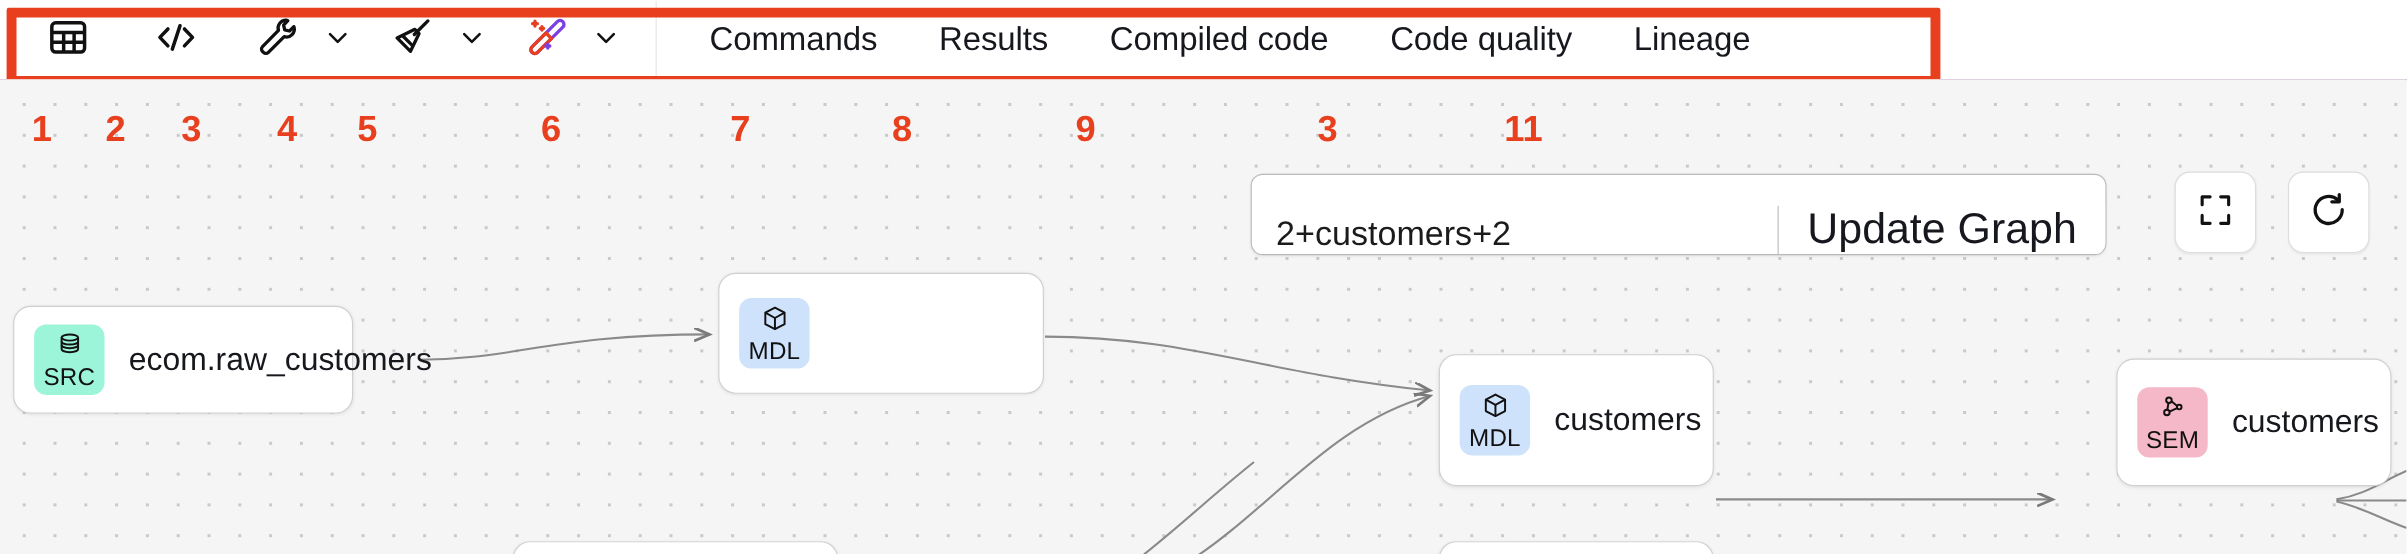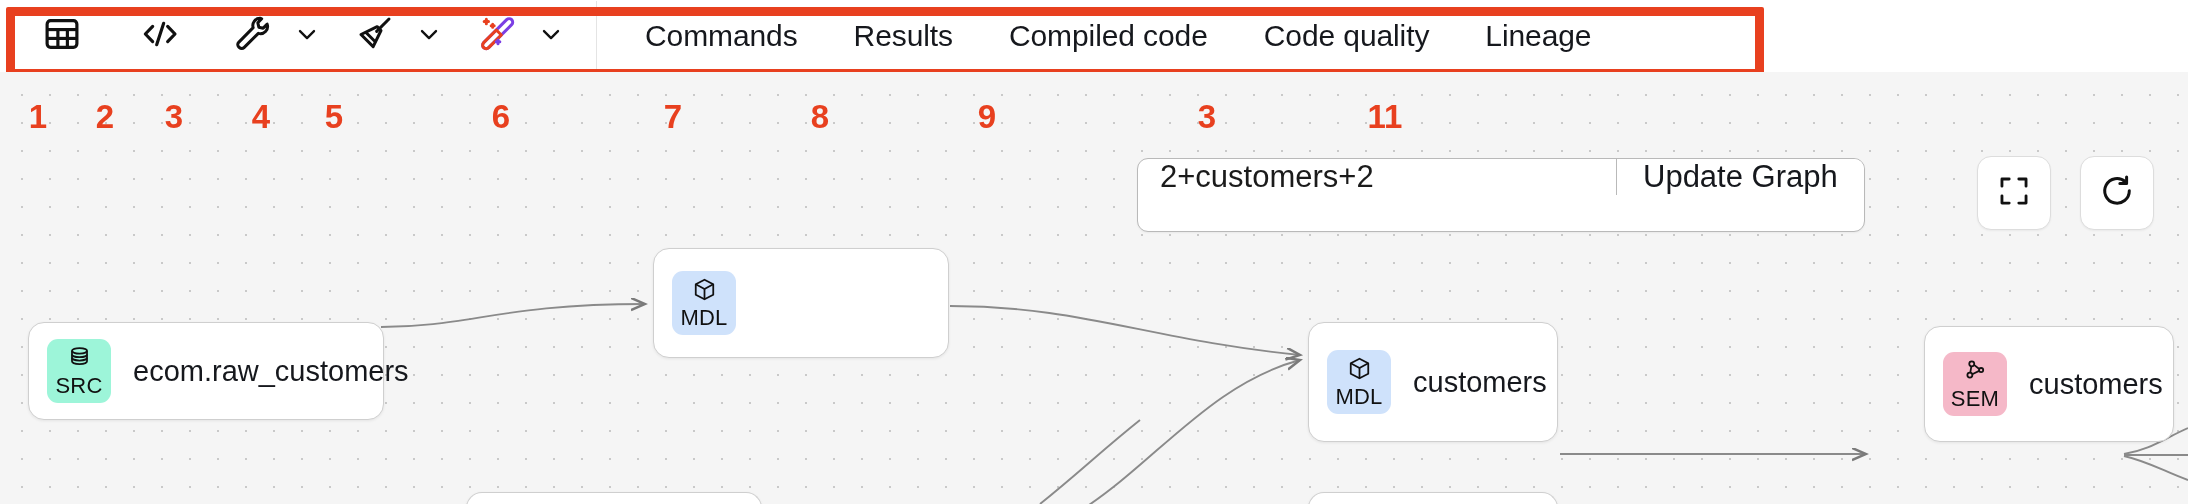--- a/index.html
+++ b/index.html
@@ -121,21 +121,21 @@
     overflow: hidden;
   }
 
   
   #searchbar {
     position: absolute;
     left: 1137px;
     top: 86px;
     height: 72px;
     display: flex;
-    align-items: flex-start;
+    align-items: flex-end;
     background: #ffffff;
     border: 1.6px solid #b9b9b9;
     border-radius: 11px;
     box-shadow: 0 1px 2px rgba(0,0,0,0.05);
     overflow: hidden;
   }
   #search-input {
     width: 434px;
     border: none;
     outline: none;
@@ -143,21 +143,21 @@
     font-family: "Liberation Sans", sans-serif;
     font-size: 31px;
     color: #1b1b1b;
     padding: 0 22px;
   }
   #update-graph {
     border: none;
     border-left: 1.6px solid #b9b9b9;
     background: #ffffff;
     font-family: "Liberation Sans", sans-serif;
-    font-size: 31px;
+    font-size: 39px;
     color: #16181d;
     padding: 0 26px;
     cursor: pointer;
     white-space: nowrap;
   }
 
   .icon-sq-btn {
     position: absolute;
     top: 84px;
     width: 72px;
@@ -360,21 +360,21 @@
 
     <div class="icon-sq-btn" style="left:2080px">
       <span>
         <svg width="36" height="36" viewBox="0 0 24 24" fill="none" stroke="#111" stroke-width="2" stroke-linecap="round" stroke-linejoin="round">
           <path d="M20.2 11.8a8.2 8.2 0 1 1-2.6-5.9"></path>
           <polyline points="18.4,2.6 18.4,7.0 13.9,7.0"></polyline>
         </svg>
       </span>
     </div>
 
-    <div class="node" style="left:28px; top:206px; width:356px; height:98px;margin-top:44px;">
+    <div class="node" style="left:12px; top:206px; width:309px; height:98px;">
       <div class="badge badge-src">
         <span>
           <svg width="25" height="25" viewBox="0 0 24 24" fill="none" stroke="#111" stroke-width="1.7">
             <ellipse cx="12" cy="5.6" rx="7.2" ry="2.7"></ellipse>
             <path d="M4.8 5.6v6.6c0 1.5 3.2 2.7 7.2 2.7s7.2-1.2 7.2-2.7V5.6"></path>
             <path d="M4.8 9.0c0 1.5 3.2 2.7 7.2 2.7s7.2-1.2 7.2-2.7"></path>
             <path d="M4.8 12.3v3.4c0 1.5 3.2 2.7 7.2 2.7s7.2-1.2 7.2-2.7v-3.4"></path>
           </svg>
         </span>
         <span class="badge-label">SRC</span>

